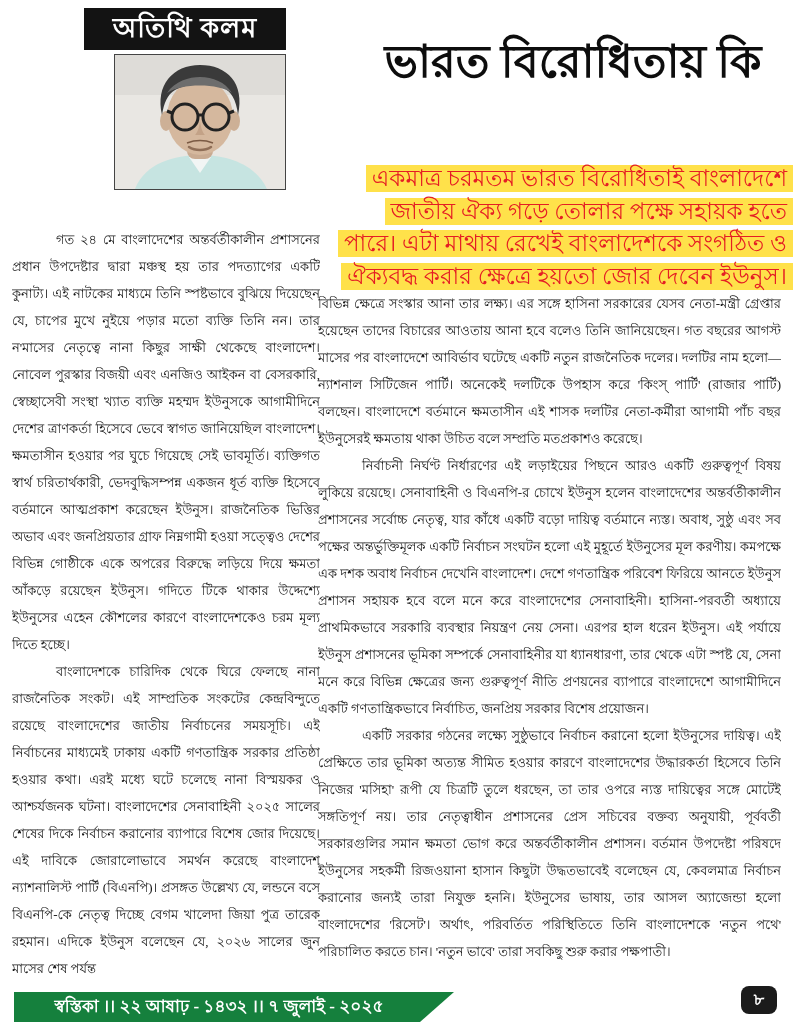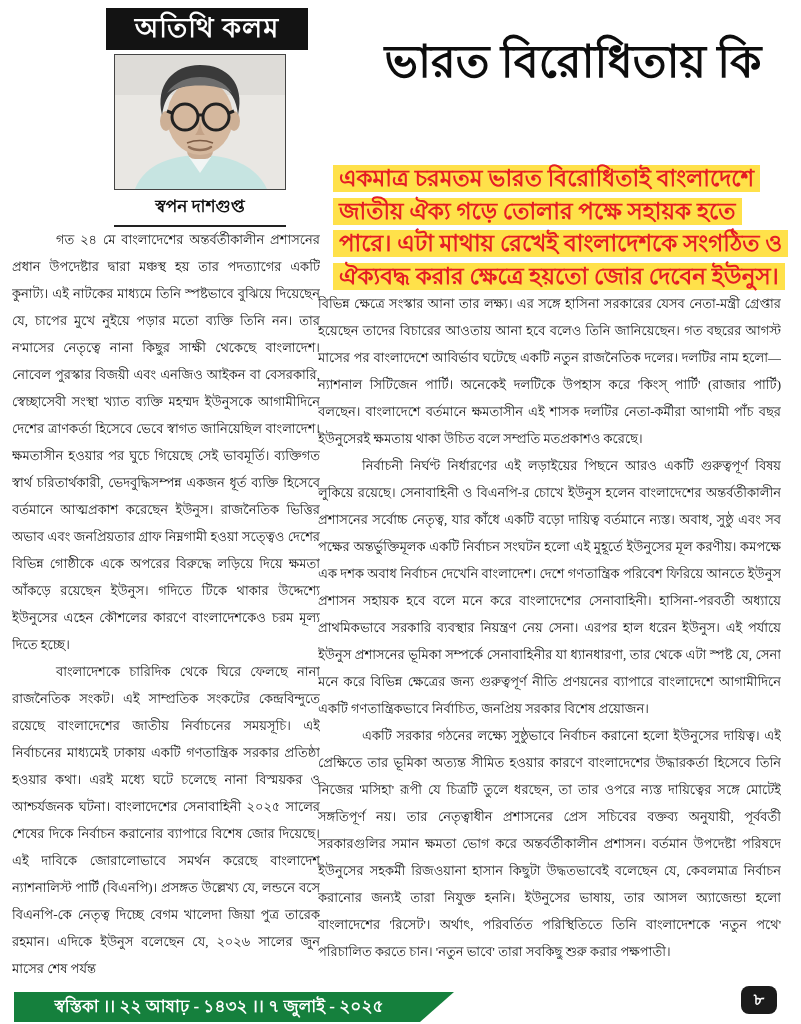--- a/index.html
+++ b/index.html
@@ -3,21 +3,21 @@
 <meta charset="utf-8">
 <style>
   html,body{margin:0;padding:0;background:#d9d9d9;}
   .page{
     position:relative;width:801px;height:1024px;margin:0 auto;
     background:#ffffff;overflow:hidden;
     font-family:"Liberation Serif", serif;color:#1a1a1a;
   }
   
   .col-label{
-    position:absolute;left:106px;top:8px;width:202px;height:42px;
+    position:absolute;left:84px;top:8px;width:202px;height:42px;
     background:#131313;color:#fff;display:flex;align-items:center;justify-content:center;
     font-size:27px;font-weight:700;letter-spacing:1px;
   }
   .photo-card{
     position:absolute;left:112px;top:54px;width:176px;
     background:#fff;
   }
   .photo-frame{
     width:170px;height:134px;margin:0 auto;border:1px solid #444;overflow:hidden;background:#edecea;
   }
@@ -28,21 +28,21 @@
   }
   
   .headline{
     position:absolute;left:328px;top:18px;width:466px;
     text-align:center;font-weight:700;color:#0d0d0d;
     font-size:45px;line-height:1.45;
   }
   
   .standfirst{
     position:absolute;left:333px;top:163px;width:460px;
-    text-align:left;font-size:23px;font-weight:700;line-height:1.42;
+    text-align:right;font-size:23px;font-weight:400;line-height:1.42;
   }
   .standfirst .hl{
     background:#ffe14a;color:#e51d24;padding:1px 6px;
     -webkit-box-decoration-break:clone;box-decoration-break:clone;
   }
   
   .body-col{
     position:absolute;text-align:justify;
     font-size:13px;line-height:27px;color:#141414;
   }
@@ -97,21 +97,20 @@
         <circle cx="101" cy="62" r="13" fill="none" stroke="#222" stroke-width="3"></circle>
         <line x1="83" y1="60" x2="88" y2="60" stroke="#222" stroke-width="3"></line>
         <line x1="57" y1="58" x2="52" y2="56" stroke="#222" stroke-width="3"></line>
         <line x1="114" y1="58" x2="119" y2="56" stroke="#222" stroke-width="3"></line>
 
         <path d="M85,66 C84,74 82,78 80,80 L90,80 C88,78 86,74 85,66 Z" fill="#c3a287"></path>
         <path d="M74,92 C80,96 90,96 96,92" fill="none" stroke="#8f6e57" stroke-width="2.5" stroke-linecap="round"></path>
         <path d="M72,88 C80,85 90,85 98,88" fill="none" stroke="#7a5a44" stroke-width="1.5"></path>
       </svg>
     </div>
-    <div class="photo-caption">স্বপন দাশগুপ্ত</div>
   </div>
 
   <h1 class="headline" style="margin:12px;">
     <span>ভারত বিরোধিতায় কি</span><br>
   </h1>
 
   <div class="standfirst">
     <span class="hl">একমাত্র চরমতম ভারত বিরোধিতাই বাংলাদেশে জাতীয় ঐক্য গড়ে তোলার পক্ষে সহায়ক হতে পারে। এটা মাথায় রেখেই বাংলাদেশকে সংগঠিত ও ঐক্যবদ্ধ করার ক্ষেত্রে হয়তো জোর দেবেন ইউনুস।</span>
   </div>
 

